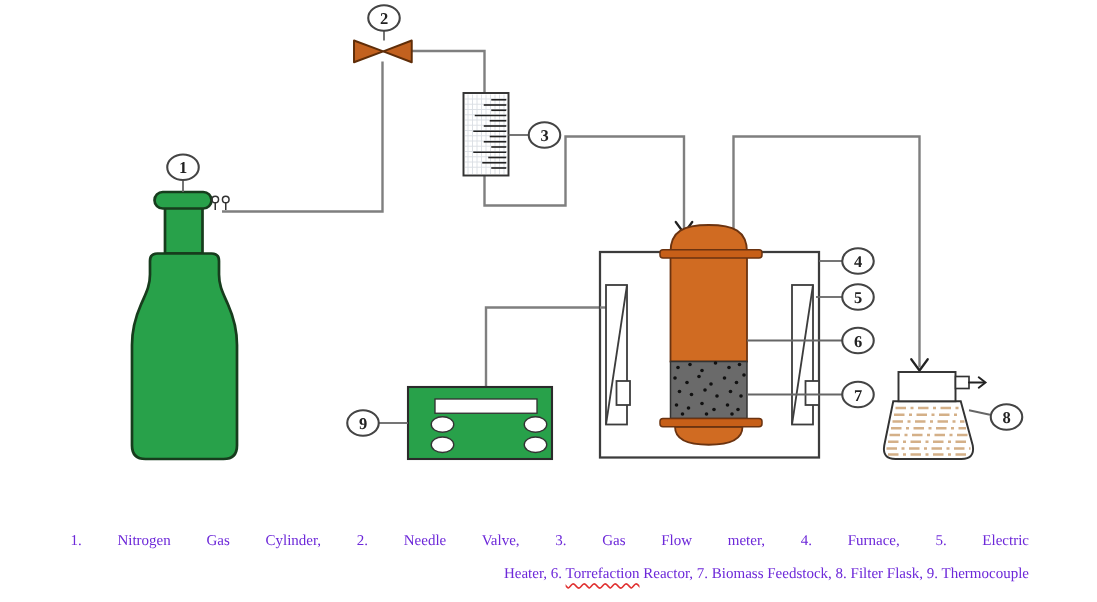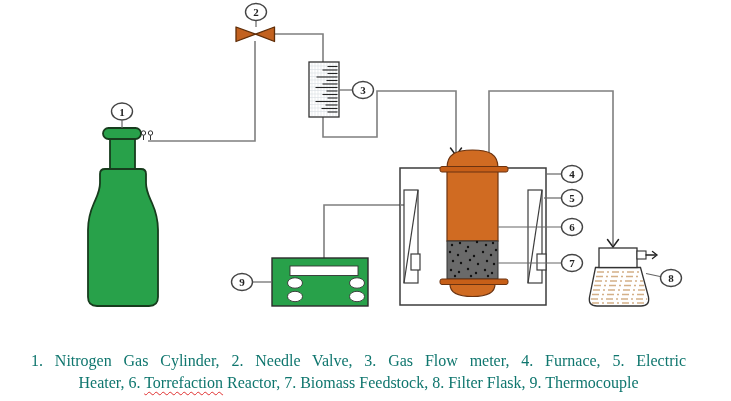--- a/index.html
+++ b/index.html
@@ -1,22 +1,22 @@
 <!DOCTYPE html>
 <html><head>
 <meta charset="utf-8">
 <style>
   html,body{margin:0;padding:0;background:#ffffff;}
   .page{position:relative;width:731px;height:401px;background:#ffffff;overflow:hidden;
         font-family:"Liberation Serif", serif;}
   .diagram{position:absolute;left:0;top:0;}
-  .caption{position:absolute;left:31px;right:45px;top:350px;color:#0f766e;
-           font-size:16px;line-height:22px;}
+  .caption{position:absolute;left:47px;right:45px;top:350px;color:#6d28d9;
+           font-size:10px;line-height:22px;}
   .cap-line1{text-align:justify;text-align-last:justify;}
-  .cap-line2{text-align:center;white-space:nowrap;}
+  .cap-line2{text-align:right;white-space:nowrap;}
   .squiggle{text-decoration-line:underline;text-decoration-style:wavy;
             text-decoration-color:#e03030;text-decoration-thickness:1px;
             text-underline-offset:3px;}
   .bubble-num{font-family:"Liberation Serif", serif;font-weight:bold;font-size:11px;fill:#222;}
 </style>
 </head>
 <body>
 
 <div class="page">
 

